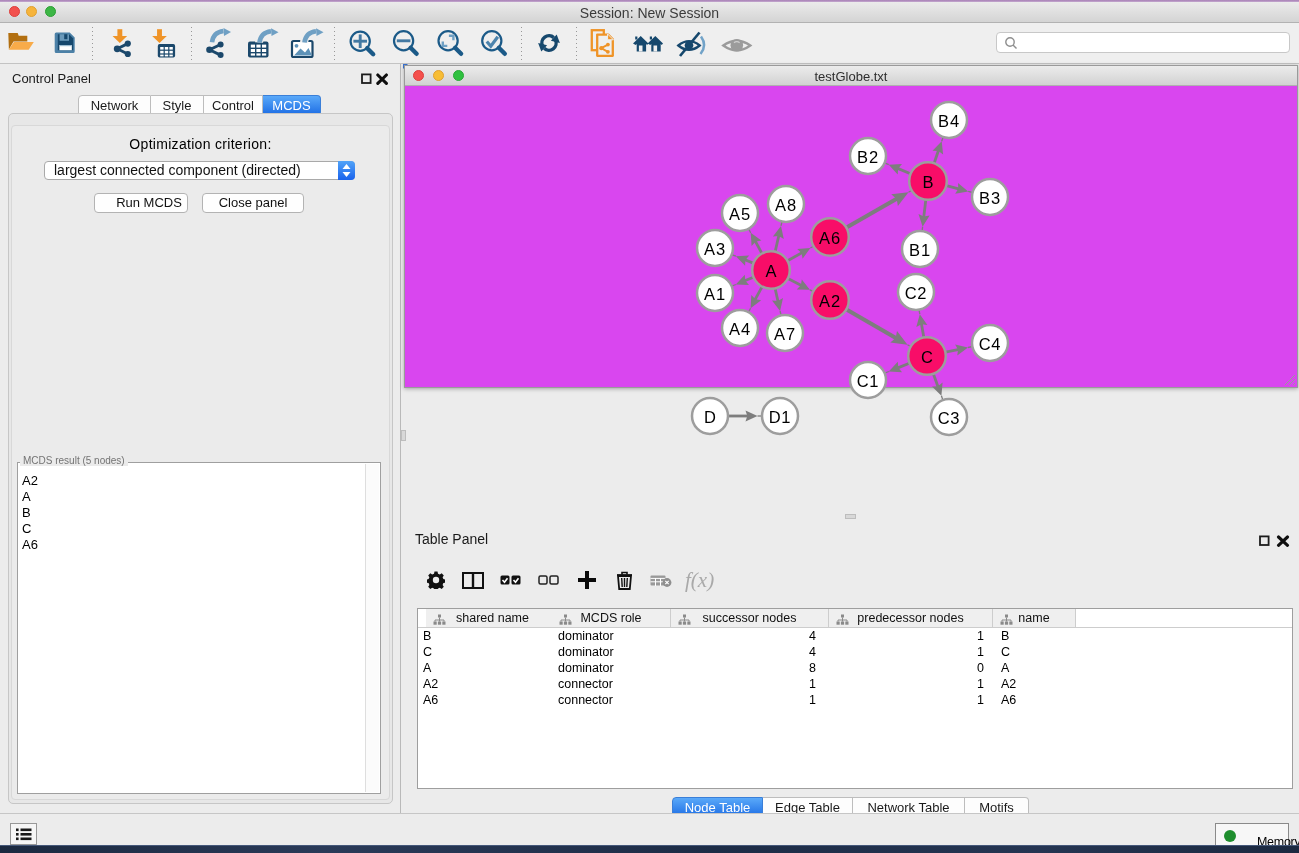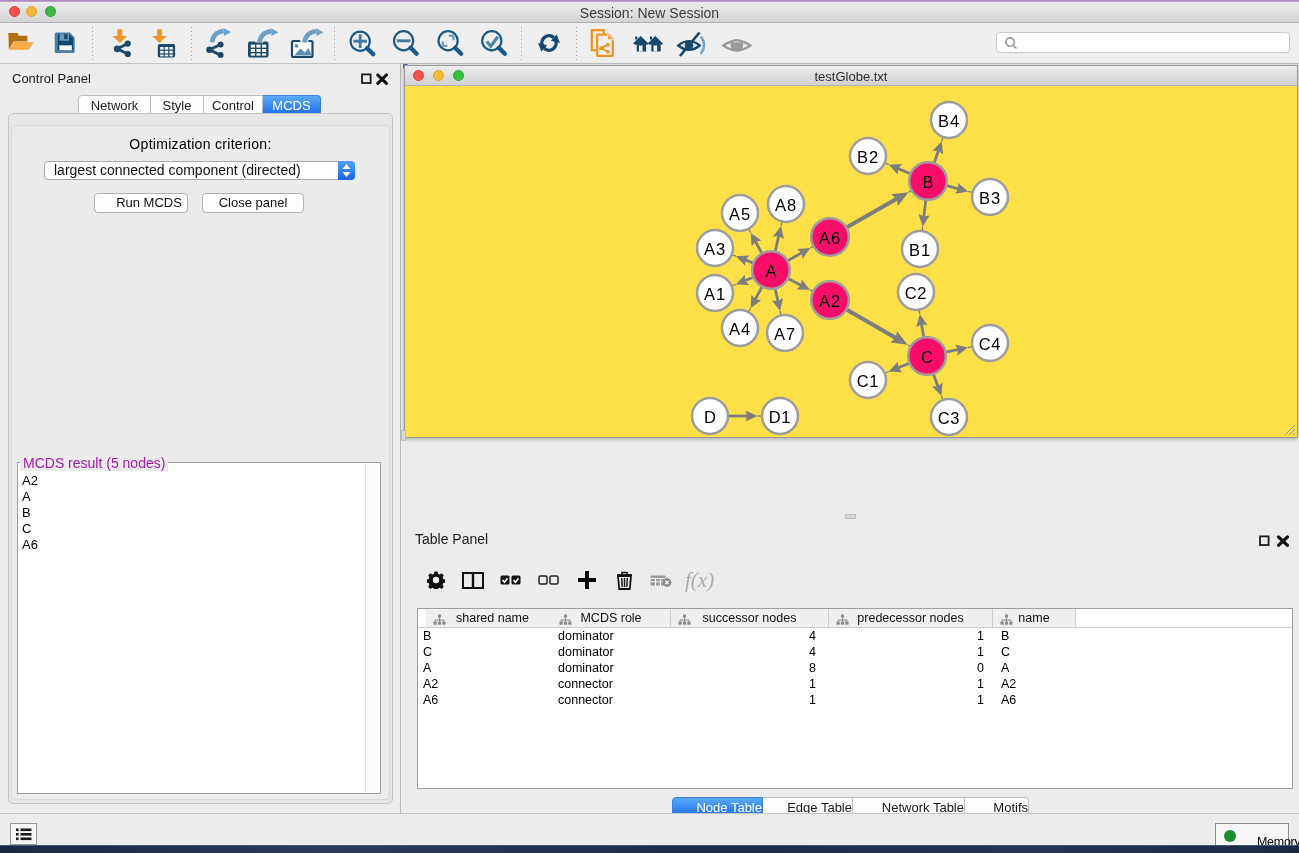--- a/index.html
+++ b/index.html
@@ -26,36 +26,36 @@
   background:#e7e7e7; border:1px solid #c6c6c6; border-radius:5px; }
 #innerpanel { position:absolute; left:2px; top:11px; width:379px; height:675px;
   background:#ebebeb; border:1px solid #d8d8d8; border-radius:4px; }
 #dropdown { position:absolute; left:32px; top:35px; width:311px; height:19px; background:#fff;
   border:1px solid #a9a9a9; border-radius:4px; font-size:14px; color:#111; line-height:17px; padding-left:9px; }
 #dropbtn { position:absolute; right:-1px; top:-1px; width:17px; height:19px; border-radius:0 4px 4px 0;
   background:linear-gradient(#51a3f8,#1a63ec); }
 .btn { position:absolute; top:67px; height:20px; background:#fefefe; border:1px solid #b3b3b3; border-radius:4px;
   font-size:13px; color:#111; text-align:center; line-height:18px; }
 #fieldset { position:absolute; left:5px; top:336px; width:364px; height:332px; border:1px solid #9f9f9f; background:#fff; }
-#legend { position:absolute; left:2px; top:-8px; background:#ebebeb; font-size:14px; color:#a21caf; padding:0 3px; }
+#legend { position:absolute; left:2px; top:-8px; background:#ebebeb; font-size:10px; color:#737373; padding:0 3px; }
 #mlist { position:absolute; left:4px; top:10px; font-size:13px; color:#000; line-height:16px; }
 #lscroll { position:absolute; right:1px; top:1px; bottom:1px; width:14px; background:#fbfbfb; border-left:1px solid #dedede; }
 
-#netwin { position:absolute; left:404px; top:65px; width:894px; height:373px; background:#fde047;
+#netwin { position:absolute; left:404px; top:65px; width:894px; height:323px; background:#d946ef;
   border:1px solid #9a9a9a; box-shadow:0 1px 4px rgba(0,0,0,0.3); }
 #nettitle { position:absolute; left:0; top:0; width:100%; height:20px;
   background:linear-gradient(#ececec,#d2d2d2); border-bottom:1px solid #b0b0b0; }
 #nettitletext { position:absolute; top:4px; width:100%; text-align:center; font-size:13px; color:#2e2e2e; }
 
 #tpanel { position:absolute; left:402px; top:519px; width:897px; height:294px; background:#ececec;margin-top:8px; }
 #ttable { position:absolute; left:15px; top:81px; width:876px; height:181px; background:#fff; border:1px solid #9e9e9e; }
 .thead { position:absolute; top:0; height:18px; background:#efefef; border-right:1px solid #cdcdcd;
   font-size:12.5px; color:#111; text-align:center; line-height:18px; }
 .btab { position:absolute; top:270px; height:21px; background:#fdfdfd; border:1px solid #bdbdbd; border-left:none;
-  font-size:13px; color:#1a1a1a; text-align:right; line-height:19px; }
+  font-size:13px; color:#1a1a1a; text-align:center; line-height:19px; }
 
 #statusbar { position:absolute; left:0; top:813px; width:1299px; height:32px; background:#ececec; border-top:1px solid #c6c6c6; }
 </style>
 </head>
 <body>
 <div style="position:absolute;left:0;top:0;width:1299px;height:2px;background:linear-gradient(#a77fb5,#c4a8cf);"></div>
 <div id="app"></div>
 <div id="titlebar">
   <div class="light" style="left:8.5px;background:#f2514e;border:0.5px solid #dd3f3d;"></div>
   <div class="light" style="left:26px;background:#f6b43c;border:0.5px solid #e0a030;"></div>

